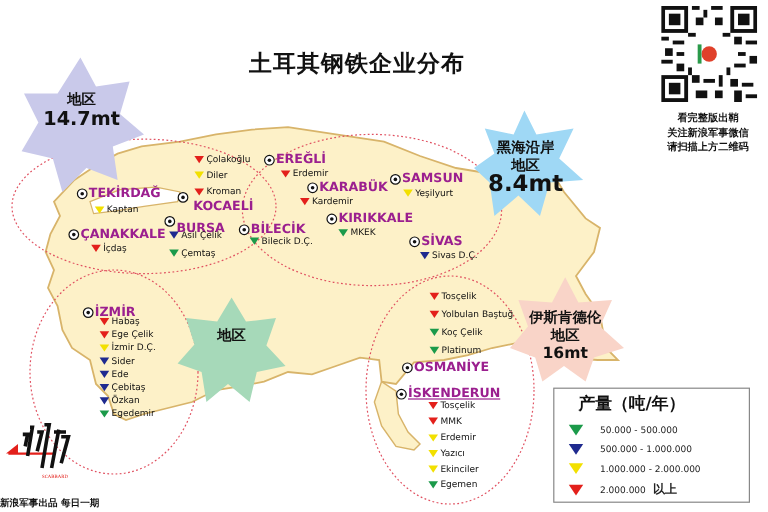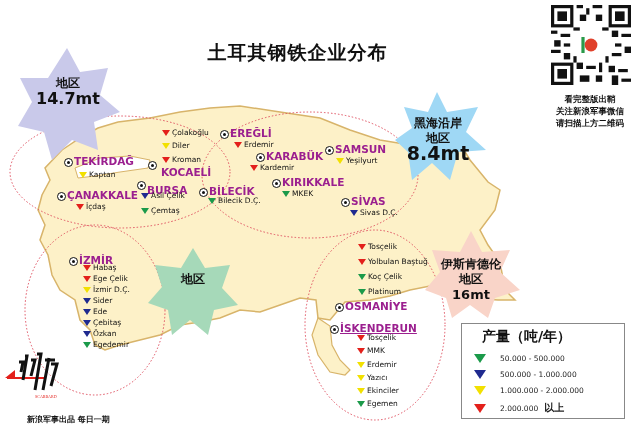--- a/index.html
+++ b/index.html
@@ -16,21 +16,21 @@
   .tri.yellow{border-top-color:#f2e000;}
   .tri.red{border-top-color:#e3201b;}
   .star-label{position:absolute;text-align:center;font-weight:bold;color:#111;font-size:12px;line-height:15px;}
   .legend{position:absolute;left:461px;top:323px;width:162px;height:94px;border:1.5px solid #888;background:#fff;}
   .legend .lt{position:absolute;left:20px;top:4px;font-size:14px;font-weight:bold;color:#111;}
   .legend .row{position:absolute;left:12px;font-size:7.5px;color:#222;white-space:nowrap;}
   .legend .bt{display:inline-block;width:0;height:0;border-left:6px solid transparent;border-right:6px solid transparent;border-top:9px solid;vertical-align:middle;margin-right:14px;}
   .legend .sfx{font-size:10px;font-weight:bold;margin-left:6px;}
   .qr{position:absolute;left:551px;top:5px;width:80px;height:80px;background:#fff;}
   .qrtext{position:absolute;left:540px;top:93px;width:100px;text-align:center;font-size:8.5px;font-weight:bold;color:#111;line-height:12px;}
-  .footer{position:absolute;left:0;top:414px;font-size:8px;font-weight:bold;color:#111;padding-left:27px;}
+  .footer{position:absolute;left:0;top:414px;font-size:8px;font-weight:bold;color:#111;}
   .logo{position:absolute;left:5px;top:350px;width:60px;height:55px;}
 </style>
 </head>
 <body>
 
 <svg class="map" viewBox="0 0 640 427">
 
   <path d="M62,150 L80,138 L98,128 L118,122 L150,118 L180,112 L210,108 L240,106 L280,112 L320,118 L350,130 L380,140 L410,145 L425,140 L440,133 L455,135 L470,160 L488,182 L500,190 L495,210 L480,230 L488,245 L500,262 L505,290 L515,300 L498,300 L470,298 L450,290 L430,286 L410,290 L390,296 L370,300 L345,302 L330,320 L318,318 L316,300 L300,298 L280,305 L260,312 L240,310 L220,318 L200,322 L180,325 L160,335 L140,340 L120,345 L105,350 L95,345 L90,330 L80,320 L75,300 L60,290 L52,275 L48,255 L40,240 L45,225 L38,210 L42,195 L50,180 L45,168 Z" fill="#fdf1c8" stroke="#d8b46a" stroke-width="1.5"></path>
 
   <path d="M75,168 L100,158 L130,156 L150,160 L148,168 L120,172 L95,176 L78,178 Z" fill="#ffffff" stroke="#d8b46a" stroke-width="1"></path>

